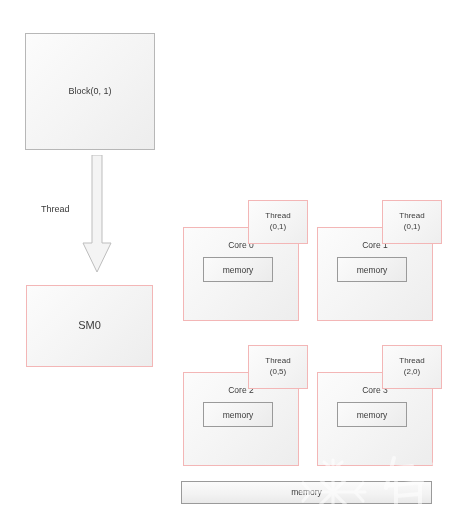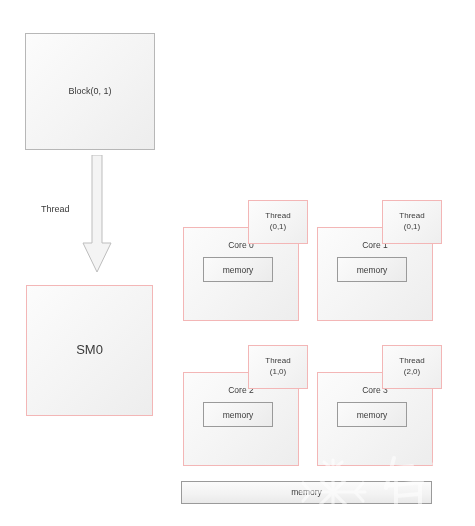--- a/index.html
+++ b/index.html
@@ -30,21 +30,21 @@
   #block01{left:25px;top:33px;width:130px;height:117px;font-size:9px;}
 
   
   #assign-arrow{position:absolute;left:80px;top:155px;width:34px;height:118px;}
   #assign-label{
     position:absolute;left:41px;top:204px;
     font-size:9px;color:#3a3a3a;white-space:nowrap;
   }
 
   
-  #sm0{left:26px;top:285px;width:127px;height:131px;font-size:13px;}
+  #sm0{left:26px;top:285px;width:127px;height:82px;font-size:11px;}
 
   
   .core-group{position:absolute;}
   .core-box{
     position:absolute;left:0;top:27px;width:116px;height:94px;
     box-sizing:border-box;
     border:1px solid #f3b6b6;
     background:linear-gradient(135deg,#fcfcfc 0%,#f4f4f4 55%,#ededed 100%);
   }
   .core-label{
@@ -131,21 +131,21 @@
 
   <div class="core-group" style="left:183px;top:345px;">
     <div class="core-box"></div>
     <div class="core-label">Core 2</div>
     <div class="core-mem">
       <span>memory</span>
     </div>
     <div class="thread-box">
       <span>
         <span>Thread</span><br>
-        <span>(1,0)</span>
+        <span>(0,5)</span>
       </span>
     </div>
   </div>
 
   <div class="core-group" style="left:317px;top:345px;">
     <div class="core-box"></div>
     <div class="core-label">Core 3</div>
     <div class="core-mem">
       <span>memory</span>
     </div>

